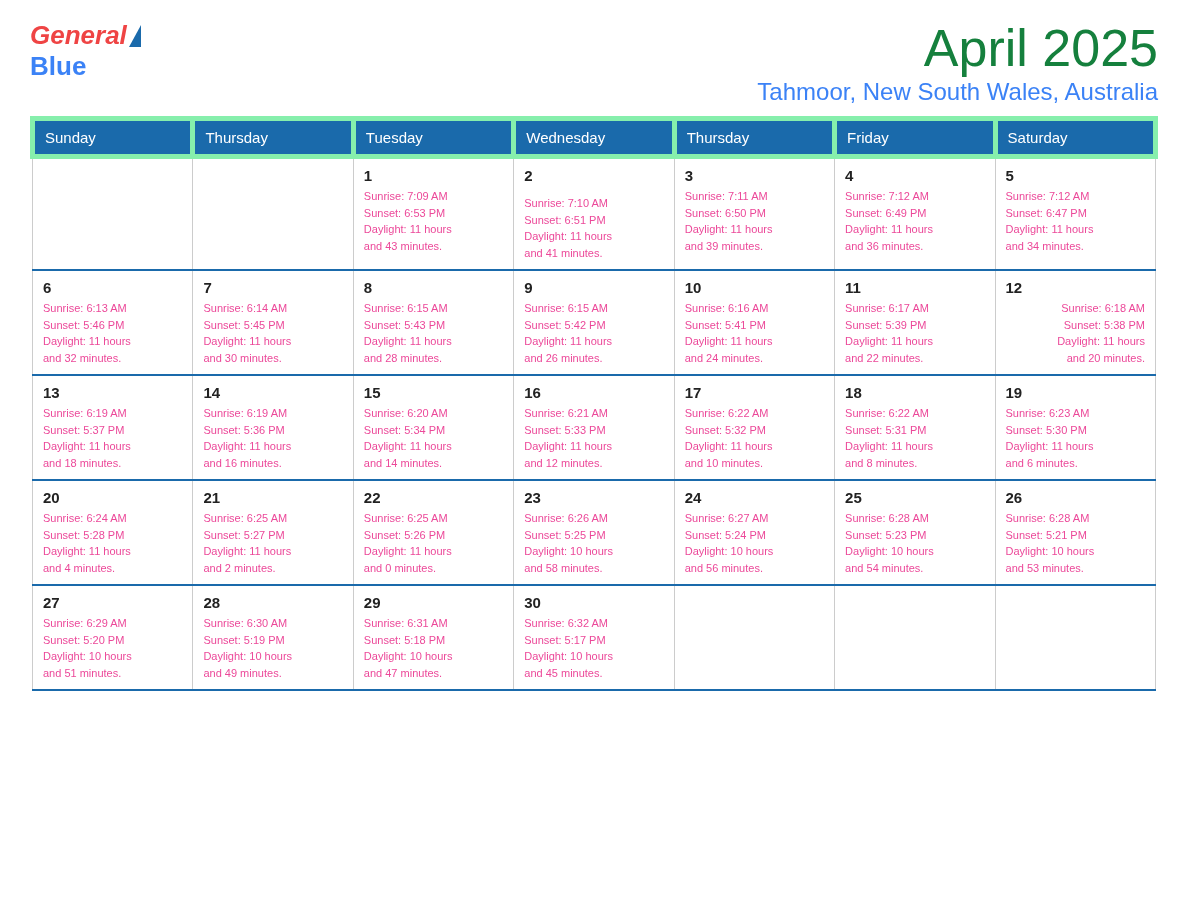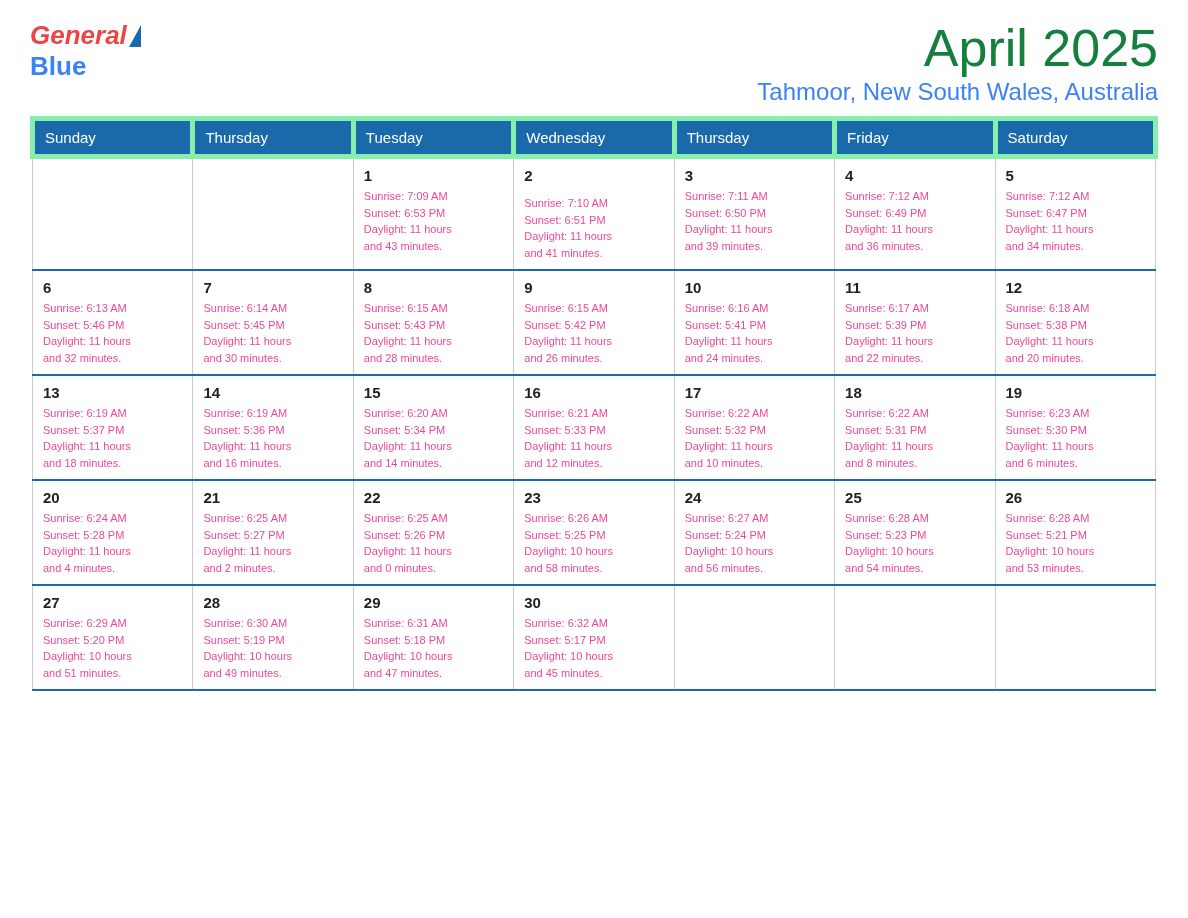--- a/index.html
+++ b/index.html
@@ -207,21 +207,21 @@
         </td>
         <td>
           <span class="day-number">11</span>
           <div class="day-info" style="white-space: pre-line;">Sunrise: 6:17 AM
 Sunset: 5:39 PM
 Daylight: 11 hours
 and 22 minutes.</div>
         </td>
         <td>
           <span class="day-number">12</span>
-          <div class="day-info" style="white-space: pre-line;">Sunrise: 6:18 AM
+          <div class="day-info" style="white-space: pre-line; text-align: right;">Sunrise: 6:18 AM
 Sunset: 5:38 PM
 Daylight: 11 hours
 and 20 minutes.</div>
         </td>
       </tr>
       <tr>
         <td>
           <span class="day-number">13</span>
           <div class="day-info" style="white-space: pre-line;">Sunrise: 6:19 AM
 Sunset: 5:37 PM

